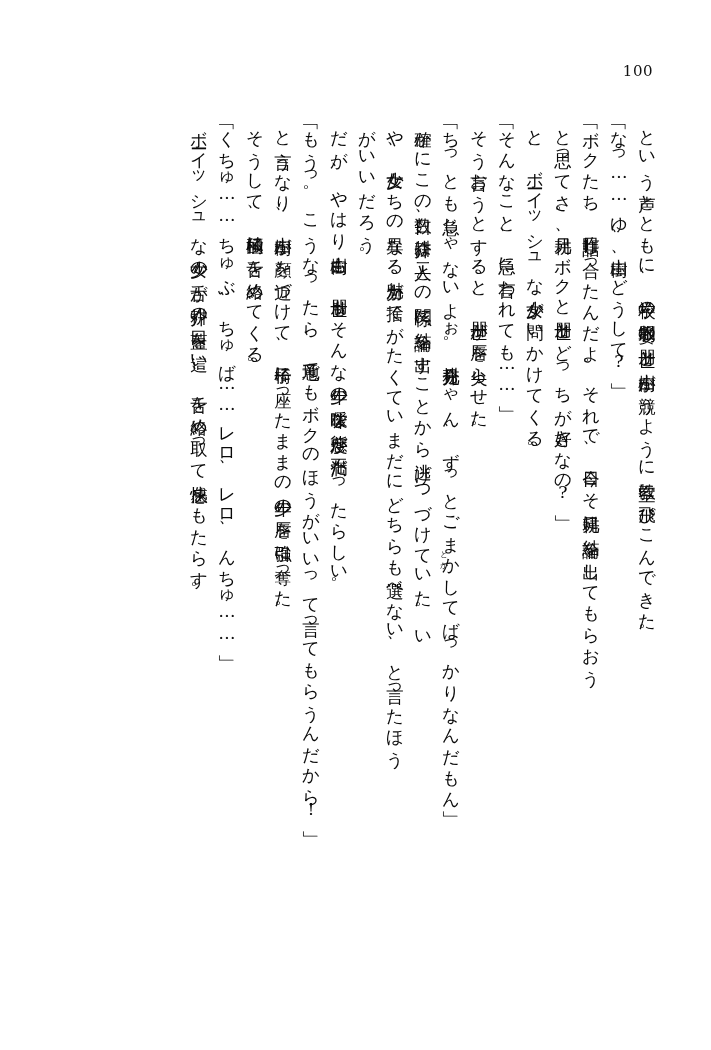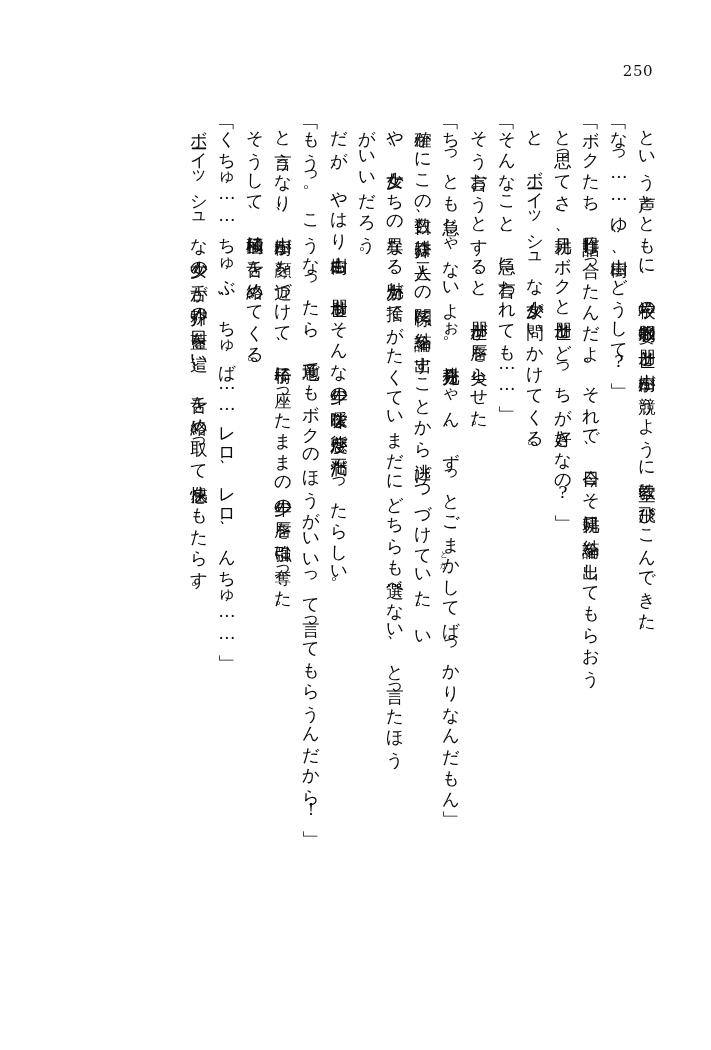--- a/index.html
+++ b/index.html
@@ -67,21 +67,21 @@
     font-size: 8px;
     letter-spacing: 0.5px;
     color: #111;
   }
 </style>
 </head>
 <body>
 
 <div class="page">
 
-  <div class="page-number">250</div>
+  <div class="page-number">100</div>
 
   <div class="text-body">
       <div class="vline">という声とともに、学校の制服姿の朋世と由樹が競うように教室に飛びこんできた。</div>
       <div class="vline">「なっ……ゆ、由樹、どうして?」</div>
       <div class="vline">「ボクたち、昨日話し合ったんだよ。それで、今日こそ耕兄に結論を出してもらおう</div>
       <div class="vline">と思ってさ。耕兄、ボクと朋世とどっちが好きなの?」</div>
       <div class="vline">と、ボーイッシュな少女が問いかけてくる。</div>
       <div class="vline">「そんなこと、急に言われても……」</div>
       <div class="vline">そう言おうとすると、朋世が唇を尖らせた。</div>
       <div class="vline">「ちっとも急じゃないよぉ。耕介兄ちゃん、ずっとごまかしてばっかりなんだもん」</div>

